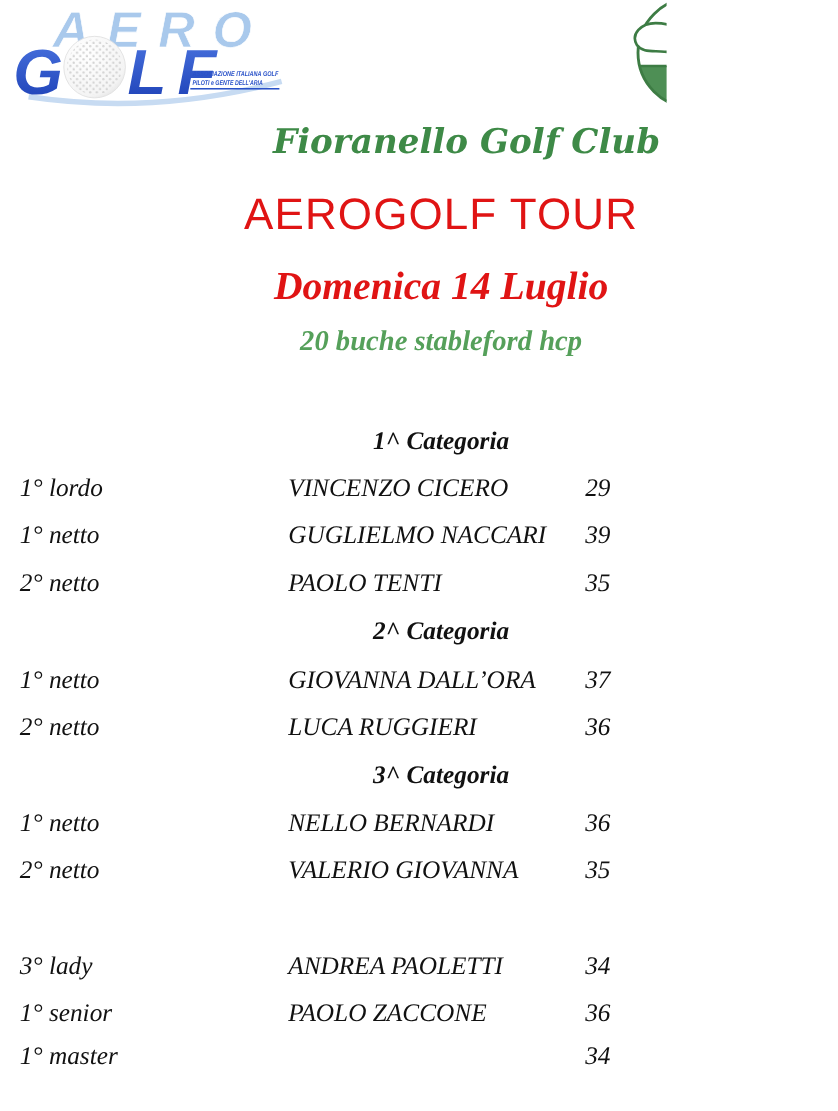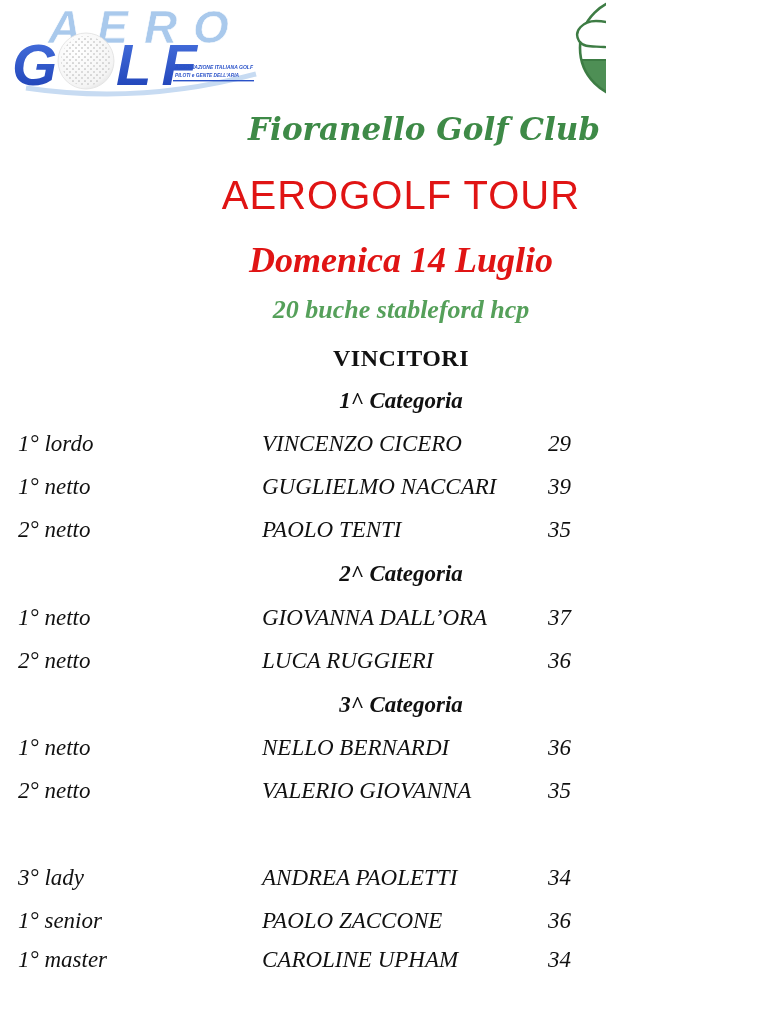--- a/index.html
+++ b/index.html
@@ -76,21 +76,21 @@
     color:var(--ink,#111);
   }
   .cat-label{
     position:absolute;left:40px;width:722px;text-align:center;line-height:1;
     font-weight:bold;font-style:italic;font-size:23px;
   }
   
   .line{position:absolute;left:18px;right:35px;height:30px;font-size:23px;font-style:italic;line-height:1;}
   .line .pos{position:absolute;left:0;white-space:nowrap;}
   .line .player{position:absolute;left:244px;white-space:nowrap;}
-  .line .score{position:absolute;right:0;white-space:nowrap;}
+  .line .score{position:absolute;right:16px;white-space:nowrap;}
 </style>
 </head>
 <body>
 
 <div class="page">
 
   <div class="aerogolf-logo">
     <svg viewBox="0 0 252 96" width="252" height="96">
       <defs>
         <linearGradient id="golfBlue" x1="0" y1="0" x2="0" y2="1">
@@ -135,21 +135,20 @@
         <path d="M58 48 Q74 57 88 49" stroke-width="1.8"></path>
         <circle cx="96" cy="46" r="9" fill="#ffffff" stroke-width="2.2"></circle>
       </g>
     </svg>
   </div>
   <div class="club-name">Fioranello Golf Club</div>
 
   <div class="centered tour-title">AEROGOLF TOUR</div>
   <div class="centered event-date">Domenica 14 Luglio</div>
   <div class="centered event-format">20 buche stableford hcp</div>
-  <div class="centered winners-heading">VINCITORI</div>
 
   <div class="cat-label" style="top:389px">1^ Categoria</div>
   <div class="line" style="top:432px">
     <span class="pos">1° lordo</span>
     <span class="player">VINCENZO CICERO</span>
     <span class="score">29</span>
   </div>
   <div class="line" style="top:475px">
     <span class="pos">1° netto</span>
     <span class="player">GUGLIELMO NACCARI</span>
@@ -190,17 +189,16 @@
     <span class="player">ANDREA PAOLETTI</span>
     <span class="score">34</span>
   </div>
   <div class="line" style="top:909px">
     <span class="pos">1° senior</span>
     <span class="player">PAOLO ZACCONE</span>
     <span class="score">36</span>
   </div>
   <div class="line" style="top:948px">
     <span class="pos">1° master</span>
-    <span class="player">CAROLINE UPHAM</span>
     <span class="score">34</span>
   </div>
 
 </div>
 
 </body></html>

